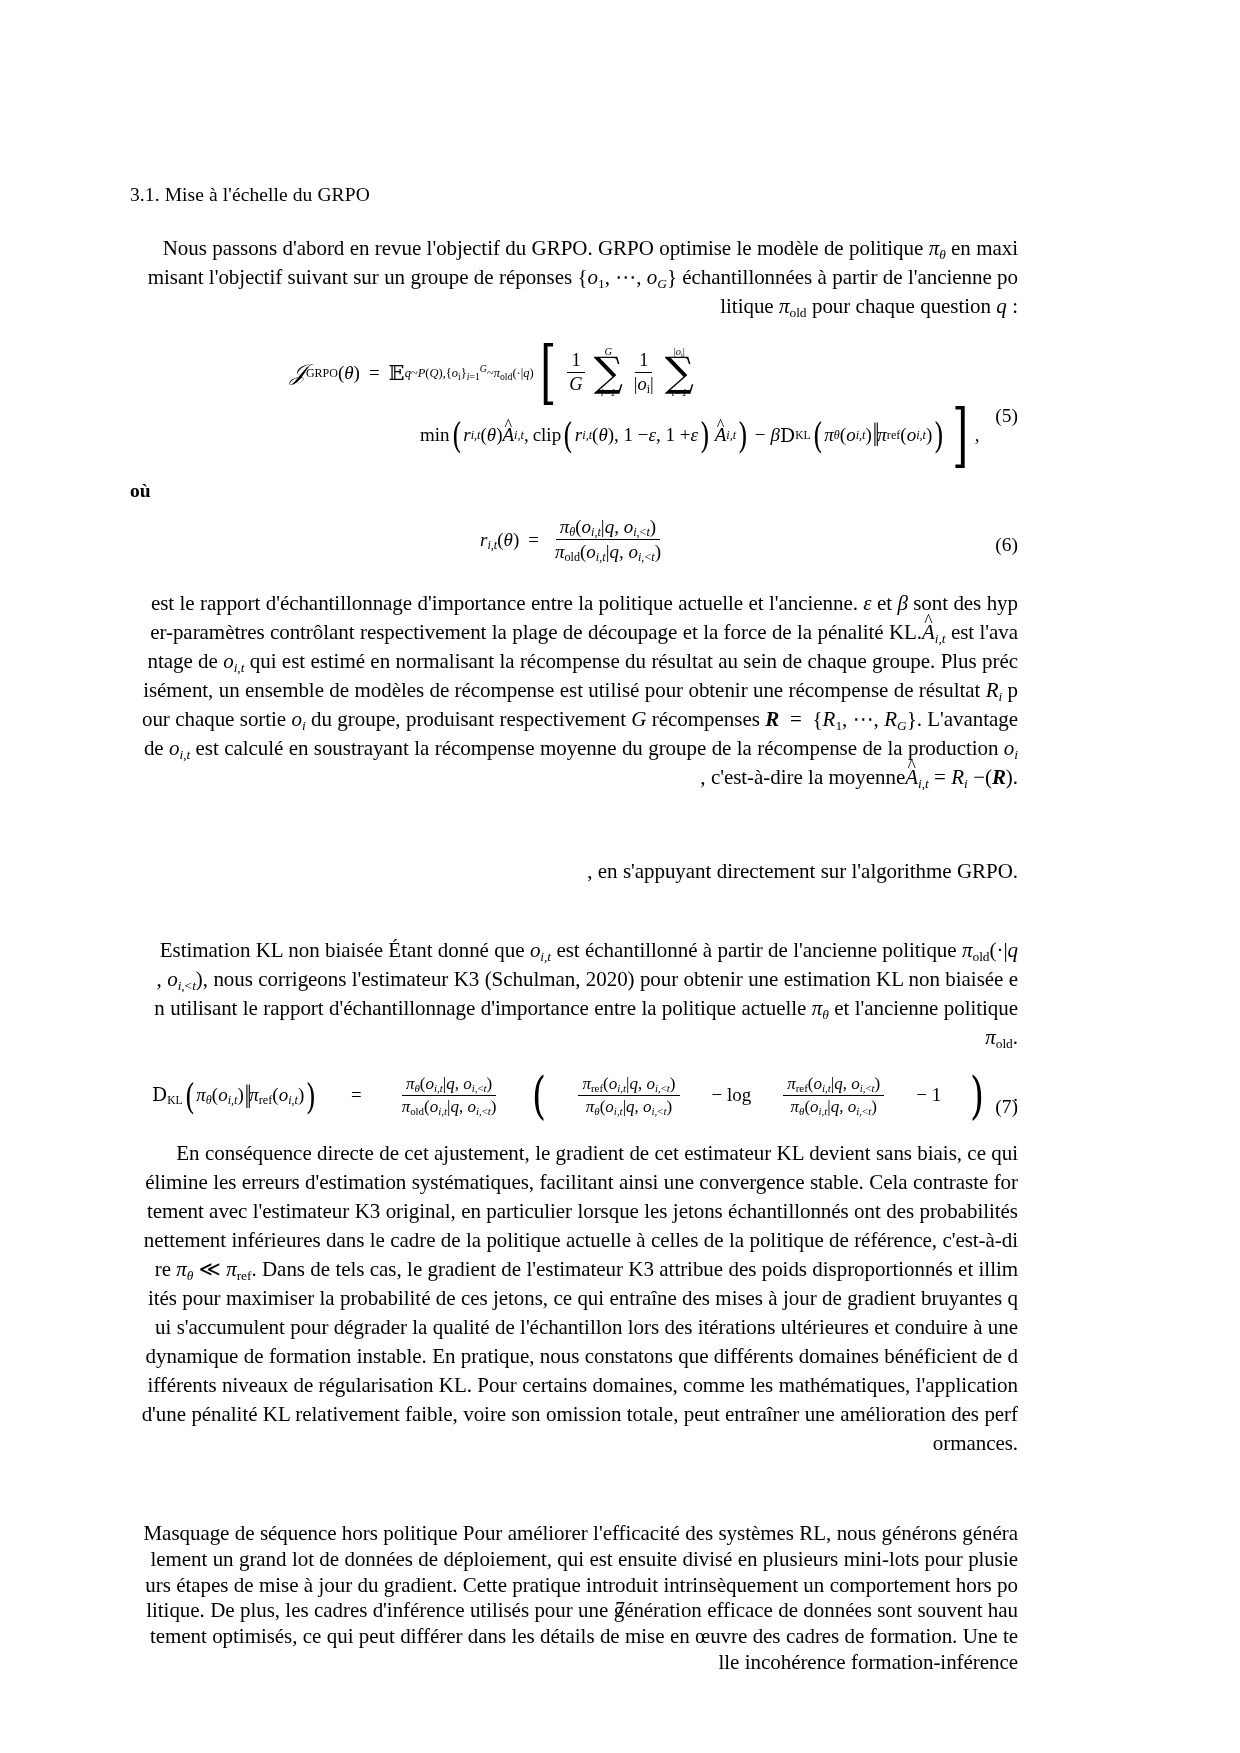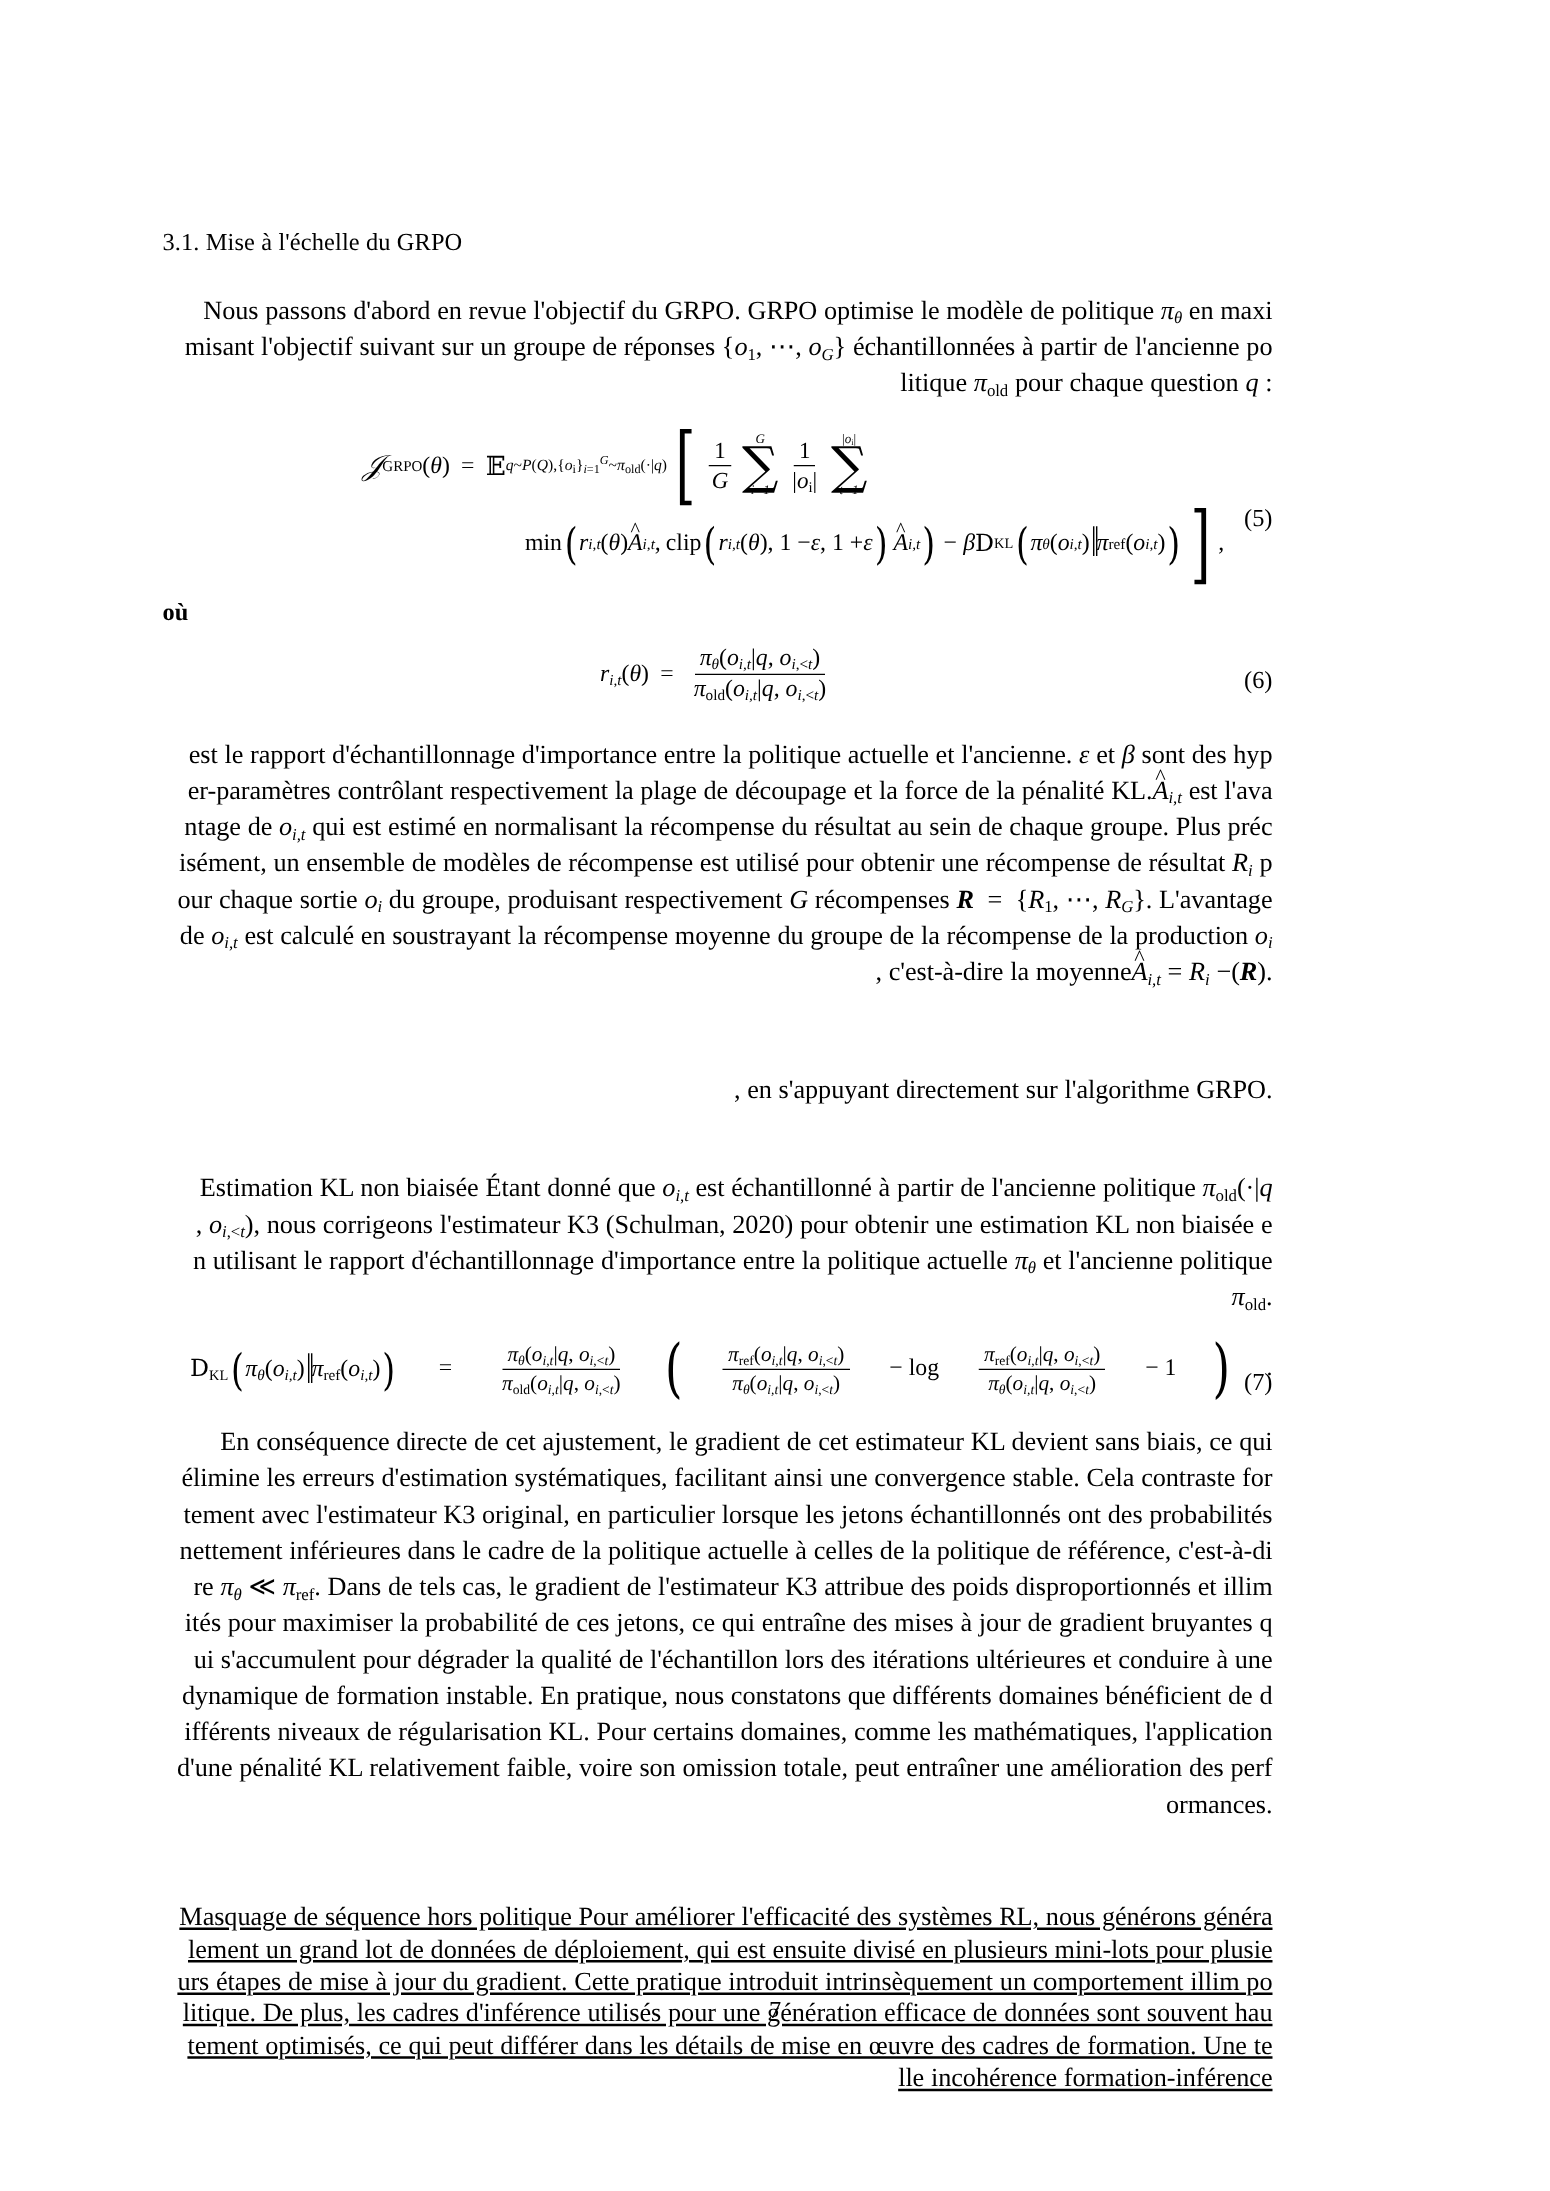--- a/index.html
+++ b/index.html
@@ -38,21 +38,20 @@
   p.body-text {
     font-size: 21px;
     line-height: 1.38;
     margin: 0 0 8px 0;
     text-align: right;
     letter-spacing: -0.05px;
     word-spacing: 0.2px;
   }
   p.tight {
     line-height: 1.22;
-    text-decoration: underline;
   }
   .indent {
     text-indent: 36px;
   }
   .spacer-md { height: 28px; }
   .spacer-lg { height: 42px; }
   .spacer-xl { height: 56px; }
 
   
   .eqblock {
@@ -313,21 +312,21 @@
       <span>ifférents niveaux de régularisation KL. Pour certains domaines, comme les mathématiques, l'application</span><br>
       <span>d'une pénalité KL relativement faible, voire son omission totale, peut entraîner une amélioration des perf</span><br>
       <span>ormances.</span>
     </p>
 
     <div class="spacer-xl"></div>
 
     <p class="body-text tight">
       <span>Masquage de séquence hors politique Pour améliorer l'efficacité des systèmes RL, nous générons généra</span><br>
       <span>lement un grand lot de données de déploiement, qui est ensuite divisé en plusieurs mini-lots pour plusie</span><br>
-      <span>urs étapes de mise à jour du gradient. Cette pratique introduit intrinsèquement un comportement illim po</span><br>
+      <span>urs étapes de mise à jour du gradient. Cette pratique introduit intrinsèquement un comportement hors po</span><br>
       <span>litique. De plus, les cadres d'inférence utilisés pour une génération efficace de données sont souvent hau</span><br>
       <span>tement optimisés, ce qui peut différer dans les détails de mise en œuvre des cadres de formation. Une te</span><br>
       <span>lle incohérence formation-inférence</span>
     </p>
 
   </div>
 
   <div class="pagenum">7</div>
 </div>
 

